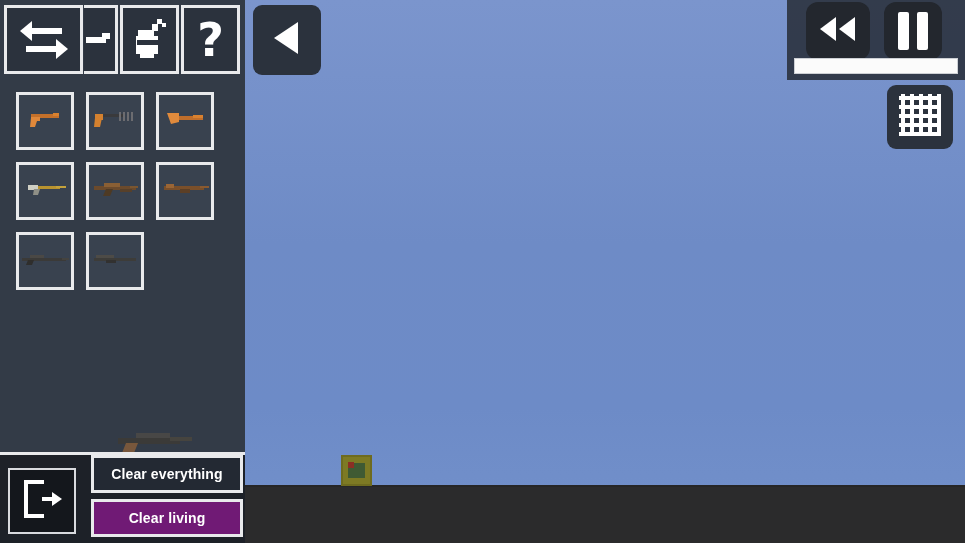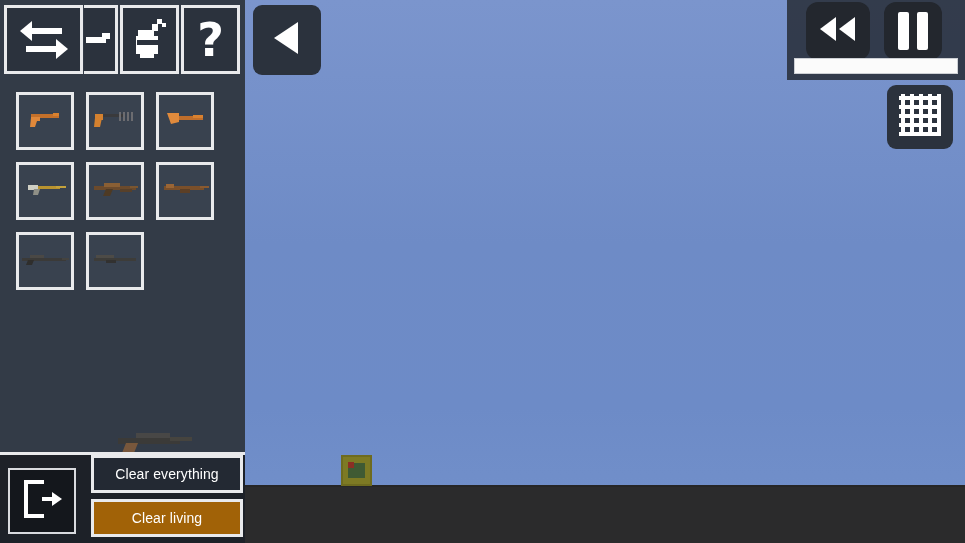--- a/index.html
+++ b/index.html
@@ -38,26 +38,26 @@
   .slot .wpn{position:absolute;left:50%;top:50%;transform:translate(-50%,-50%);}
 
   .divider{position:absolute;left:0;top:452px;width:245px;height:3px;background:#e9eaec;}
 
   .drag-wpn{position:absolute;left:112px;top:430px;width:88px;height:24px;pointer-events:none;}
 
   .exit-btn{position:absolute;left:8px;top:468px;width:68px;height:66px;
             box-sizing:border-box;border:2px solid #d9dbdf;background:#14171c;
             display:flex;align-items:center;justify-content:center;}
 
-  .clear-stack{position:absolute;left:91px;top:455px;width:152px;}
+  .clear-stack{position:absolute;left:91px;top:455px;width:152px;font-weight:bold;}
   .clear-btn{box-sizing:border-box;width:152px;height:38px;margin-bottom:6px;
              border:3px solid #e9eaec;color:#fff;font-size:14px;
              display:flex;align-items:center;justify-content:center;letter-spacing:.1px;}
   .clear-btn.a{background:rgba(38,45,56,.72);}
-  .clear-btn.b{background:#a16207;}
+  .clear-btn.b{background:#701a75;}
 
   
   .rbtn{position:absolute;background:#2b323d;border-radius:9px;
         display:flex;align-items:center;justify-content:center;}
   .back-btn{left:253px;top:5px;width:68px;height:70px;}
   .rew-btn{left:806px;top:2px;width:64px;height:58px;background:#23272e;border-radius:12px;}
   .pause-btn{left:884px;top:2px;width:58px;height:58px;background:#23272e;border-radius:12px;}
   .grid-btn{left:887px;top:85px;width:66px;height:64px;}
   .dl-btn{left:893px;top:471px;width:62px;height:50px;background:#232830;border-radius:9px;
           display:flex;align-items:flex-start;justify-content:center;padding-top:8px;box-sizing:border-box;}

